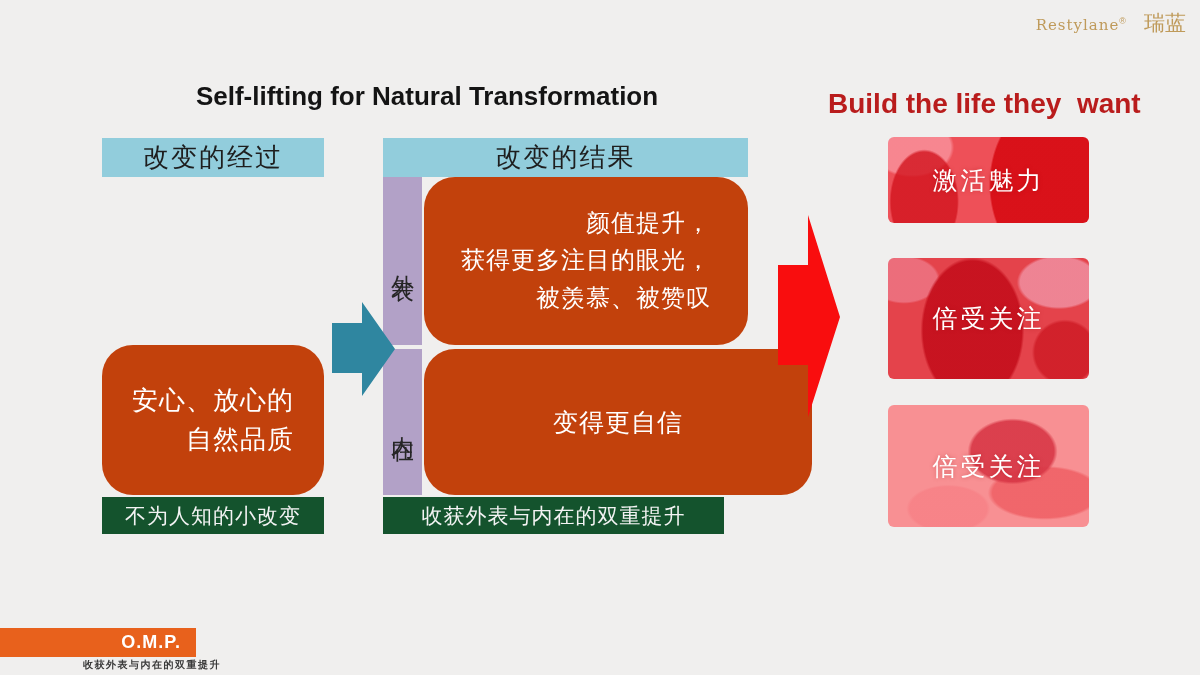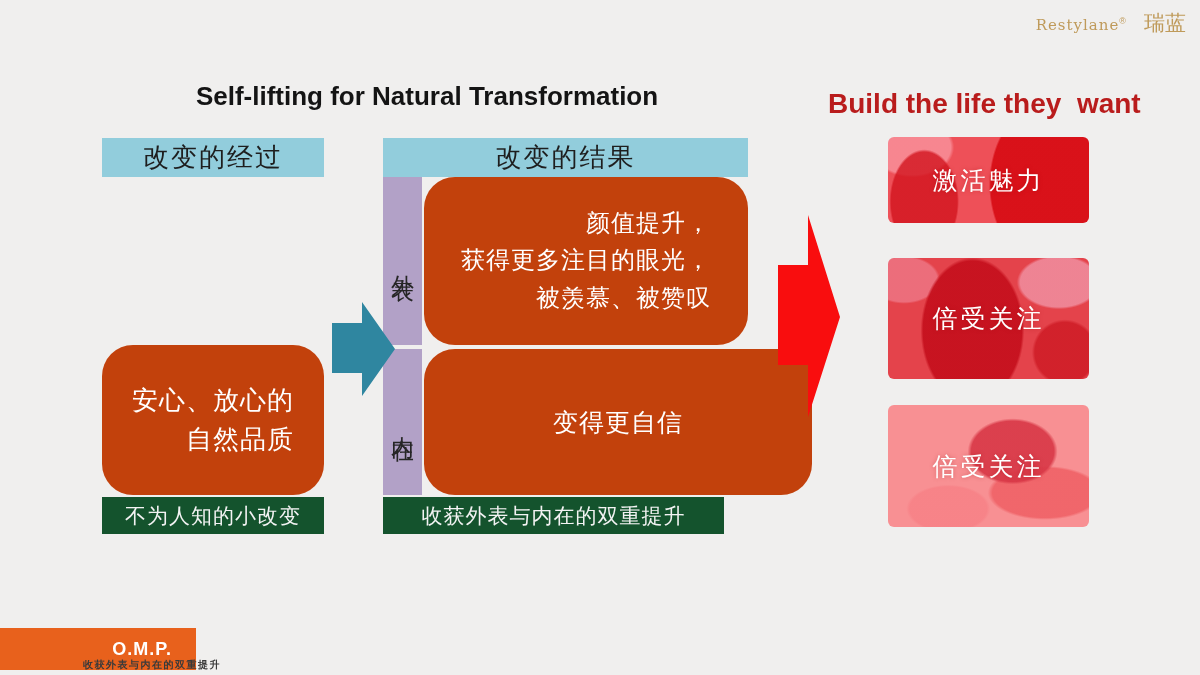--- a/index.html
+++ b/index.html
@@ -114,24 +114,24 @@
       #f89093;
   }
   .benefit-label {
     position: relative; z-index: 2; color: #ffffff;
     font-size: 25px; letter-spacing: 3px;
     text-shadow: 0 0 4px rgba(150,0,0,.35);
   }
 
   
   .omp-bar {
-    position: absolute; left: 0; top: 628px; width: 196px; height: 42px;
+    position: absolute; left: 0; top: 628px; width: 196px; height: 29px;
     background: #e8611c;
     display: flex; align-items: center; justify-content: flex-end;
-    padding-right: 24px;
+    padding-right: 15px;
   }
   .omp-text { color: #ffffff; font-weight: bold; font-size: 18px; letter-spacing: 1px; }
   .omp-caption {
     position: absolute; left: 83px; top: 658px;
     font-size: 10px; color: #3a3a3a; letter-spacing: 1.5px; font-weight: bold;
   }
 </style>
 </head>
 <body>
 

